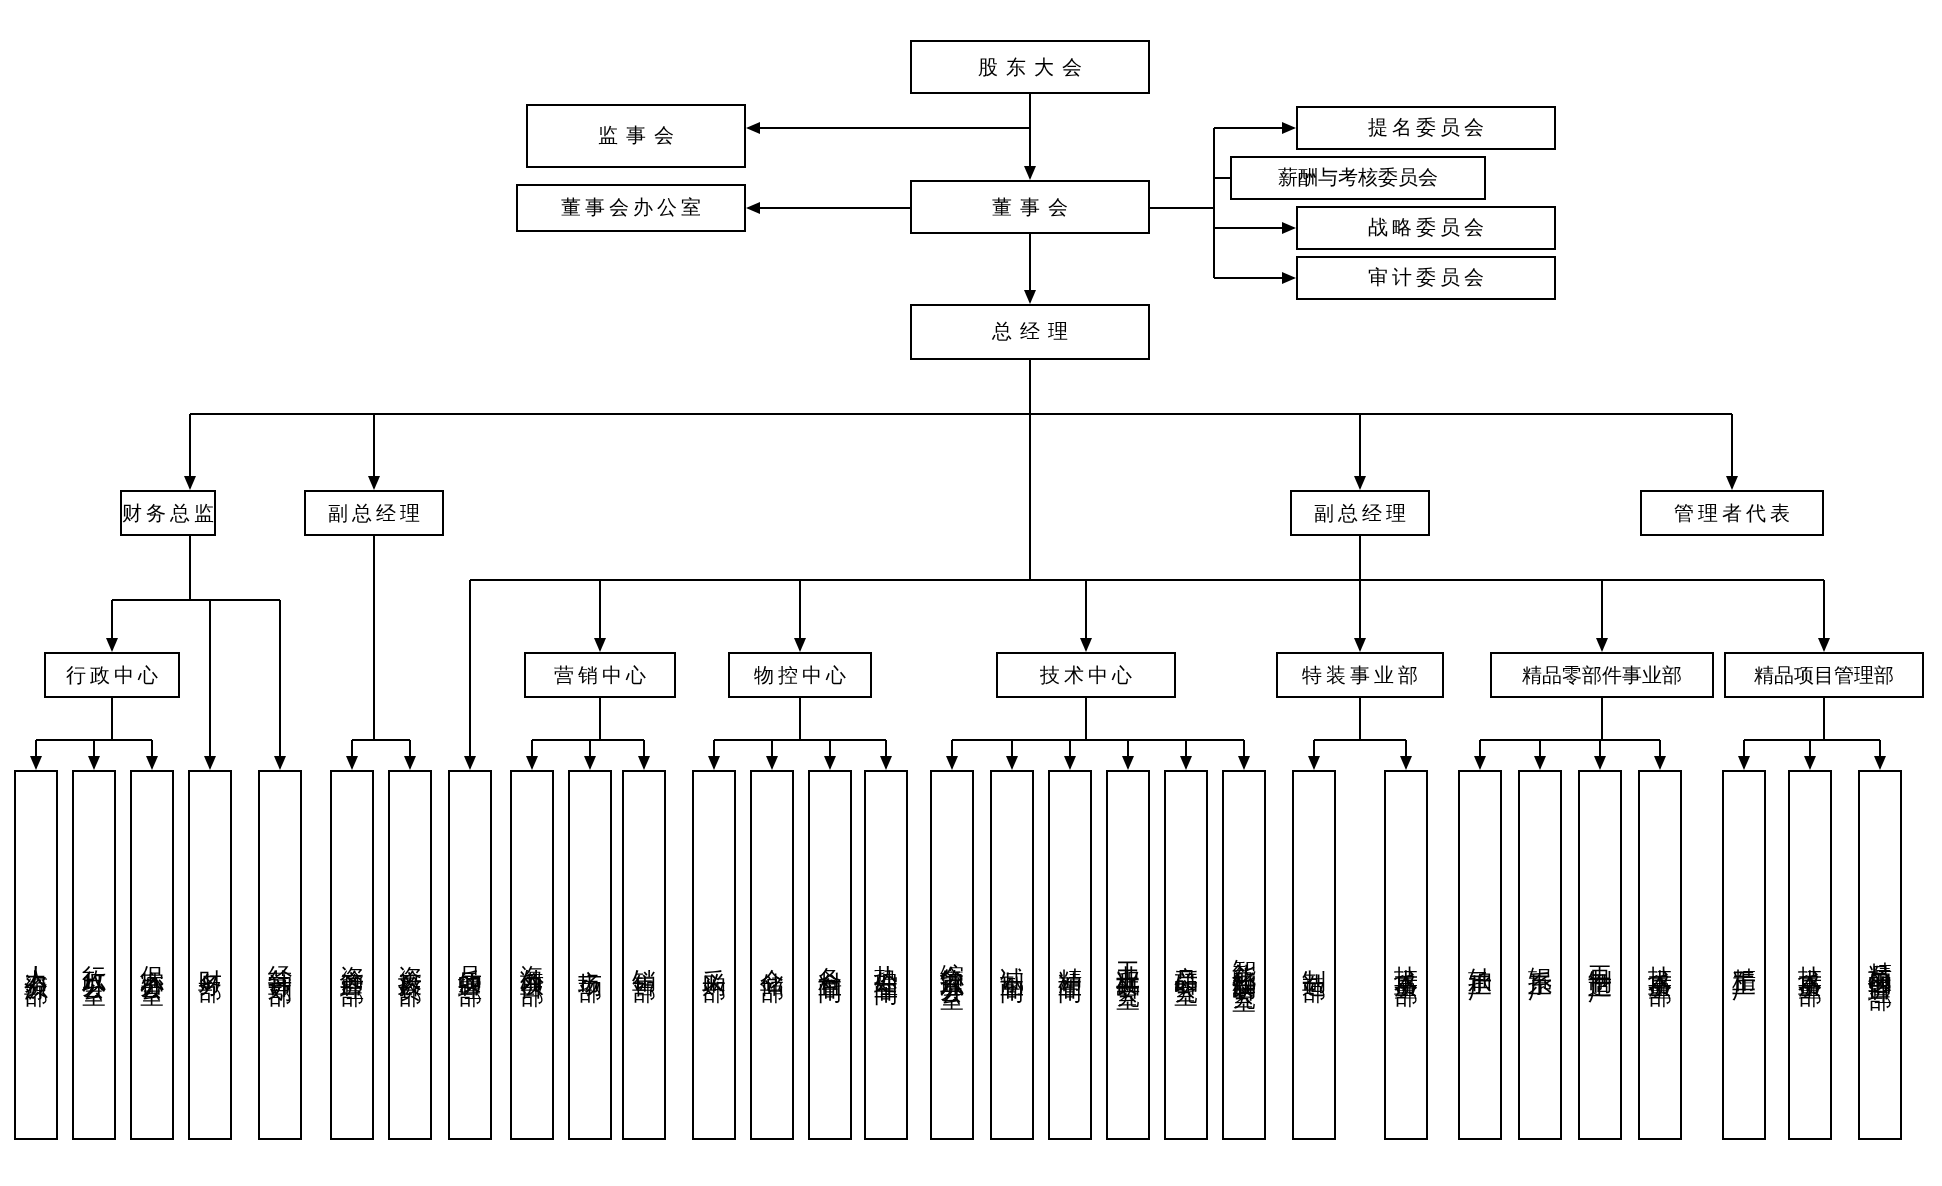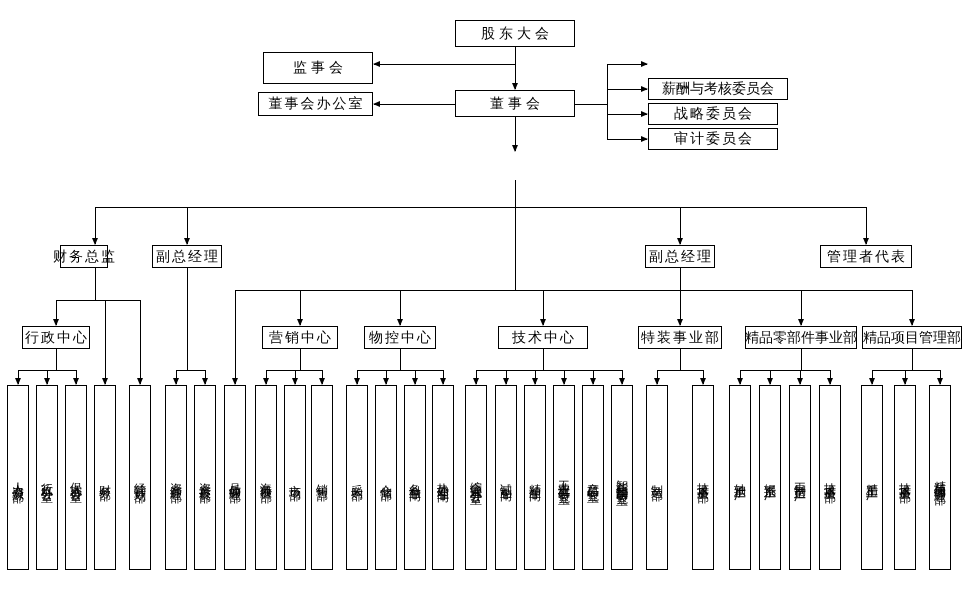--- a/index.html
+++ b/index.html
@@ -4,21 +4,21 @@
 <style>
   html,body{margin:0;padding:0;background:#ffffff;}
   .canvas{
     position:relative;width:971px;height:593px;background:#ffffff;
     font-family:"Liberation Serif", serif;color:#000;overflow:hidden;
   }
   .connectors{position:absolute;left:0;top:0;pointer-events:none;}
   .hbox{
     position:absolute;box-sizing:border-box;border:1px solid #000;background:#fff;
     display:flex;align-items:center;justify-content:center;
-    font-size:14px;white-space:nowrap;
+    font-size:10px;white-space:nowrap;
   }
   .ls4{letter-spacing:4px;text-indent:4px;}
   .ls2{letter-spacing:2px;text-indent:2px;}
   .ls0{letter-spacing:0;}
   .vbox{
     position:absolute;box-sizing:border-box;border:1px solid #000;background:#fff;
     top:385px;width:22px;height:185px;
     writing-mode:vertical-rl;text-orientation:upright;
     display:flex;align-items:center;justify-content:center;
     font-size:12px;letter-spacing:2px;line-height:20px;
@@ -121,23 +121,25 @@
       <line x1="872" y1="370" x2="872" y2="384" marker-end="url(#arw)"></line>
       <line x1="905" y1="370" x2="905" y2="384" marker-end="url(#arw)"></line>
       <line x1="940" y1="370" x2="940" y2="384" marker-end="url(#arw)"></line>
     </g>
   </svg>
 
   <div class="hbox ls4" style="left:455px;top:20px;width:120px;height:27px">股东大会</div>
   <div class="hbox ls4" style="left:263px;top:52px;width:110px;height:32px">监事会</div>
   <div class="hbox ls4" style="left:455px;top:90px;width:120px;height:27px">董事会</div>
   <div class="hbox ls2" style="left:258px;top:92px;width:115px;height:24px">董事会办公室</div>
-  <div class="hbox ls0" style="left:648px;top:78px;width:140px;height:22px">薪酬与考核委员会</div>
+  <div class="hbox ls2" style="left:648px;top:53px;width:130px;height:22px">提名委员会</div>
+  <div class="hbox ls0" style="left:615px;top:78px;width:128px;height:22px">薪酬与考核委员会</div>
   <div class="hbox ls2" style="left:648px;top:128px;width:130px;height:22px">审计委员会</div>
   <div class="hbox ls2" style="left:648px;top:103px;width:130px;height:22px">战略委员会</div>
+  <div class="hbox ls4" style="left:455px;top:152px;width:120px;height:28px">总经理</div>
 
   <div class="hbox ls2" style="left:60px;top:245px;width:48px;height:23px">财务总监</div>
   <div class="hbox ls2" style="left:152px;top:245px;width:70px;height:23px">副总经理</div>
   <div class="hbox ls2" style="left:645px;top:245px;width:70px;height:23px">副总经理</div>
   <div class="hbox ls2" style="left:820px;top:245px;width:92px;height:23px">管理者代表</div>
 
   <div class="hbox ls2" style="left:22px;top:326px;width:68px;height:23px">行政中心</div>
   <div class="hbox ls2" style="left:262px;top:326px;width:76px;height:23px">营销中心</div>
   <div class="hbox ls2" style="left:364px;top:326px;width:72px;height:23px">物控中心</div>
   <div class="hbox ls2" style="left:498px;top:326px;width:90px;height:23px">技术中心</div>

